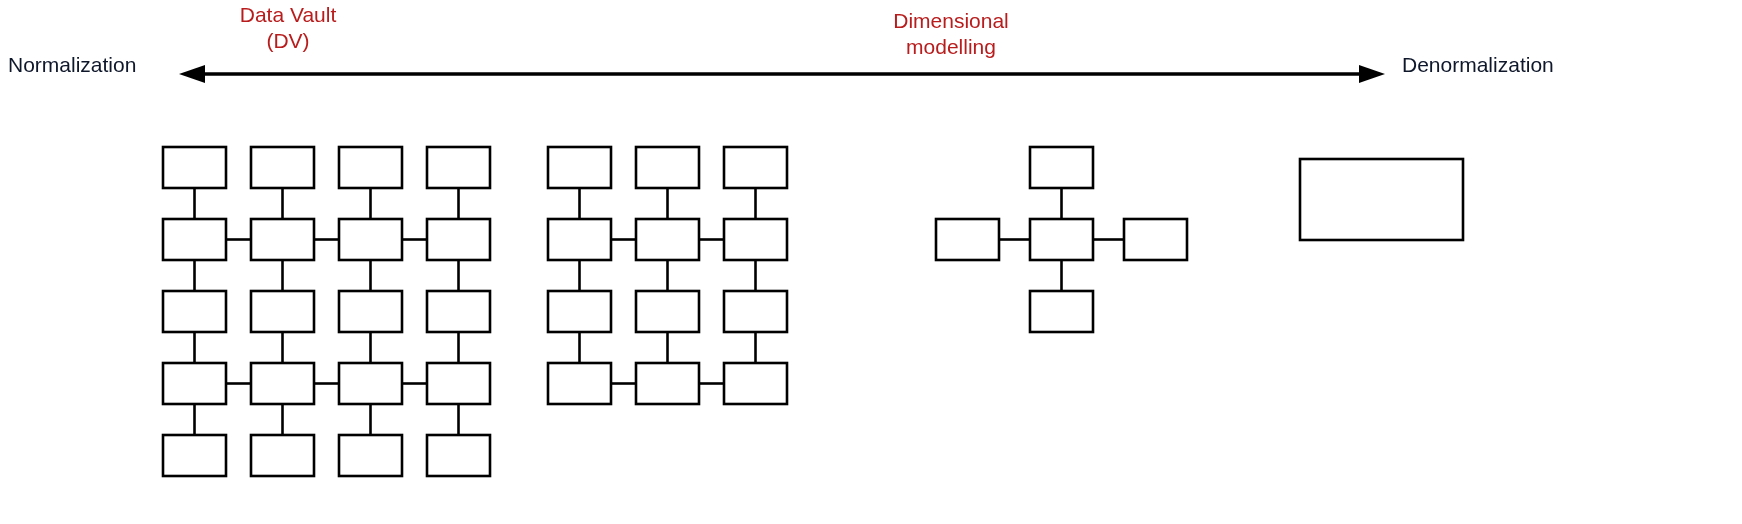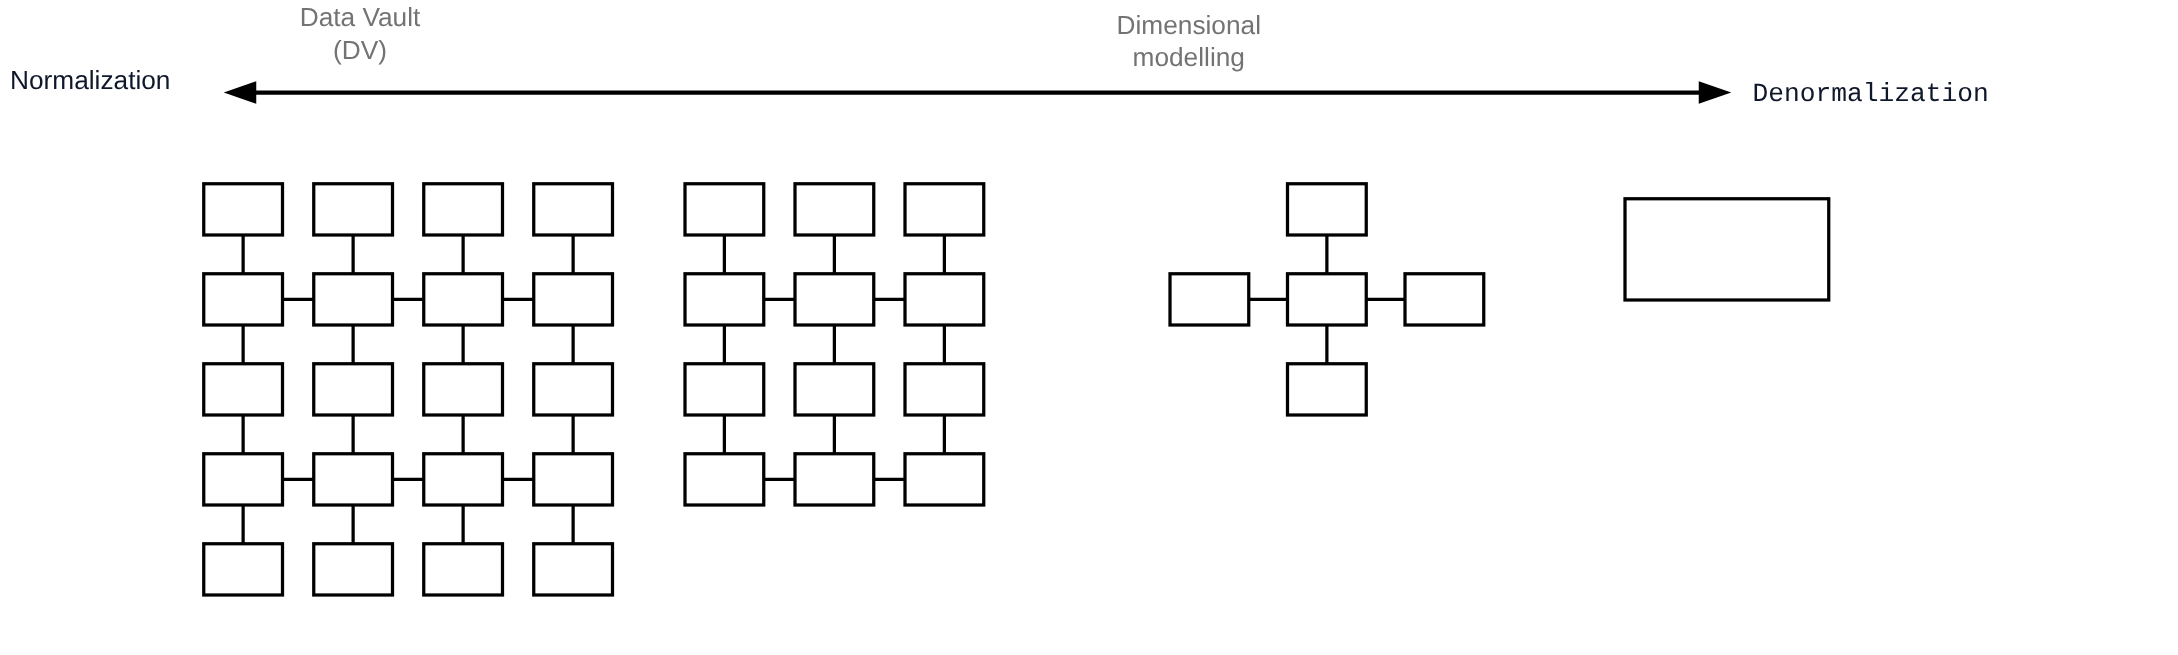--- a/index.html
+++ b/index.html
@@ -28,29 +28,28 @@
     line-height: 25px;
     white-space: nowrap;
     color: #0f172a;
   }
   #label-normalization {
     left: 8px;
     top: 52px;
   }
   #label-denormalization {
     left: 1402px;
-    top: 64px;
-    font-family: Liberation Mono, monospace;
+    top: 52px;
   }
   .model-label {
     position: absolute;
     font-size: 21px;
     line-height: 26px;
     text-align: center;
-    color: #737373;
+    color: #b91c1c;
     white-space: pre-line;
   }
   #model-label-dv   { left: 188px;  top: 2px;  width: 200px; }
   #model-label-3nf  { left: 566px;  top: 2px;  width: 200px; }
   #model-label-dim  { left: 851px;  top: 8px;  width: 200px; }
   #model-label-obt  { left: 1180px; top: 2px;  width: 200px; }
 
   svg#diagram {
     position: absolute;
     left: 0;

